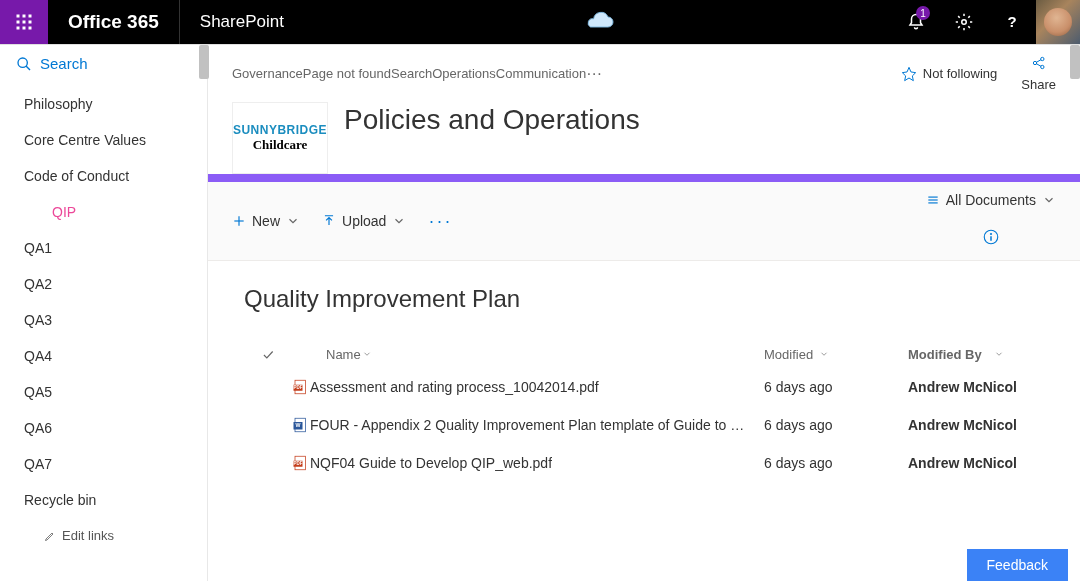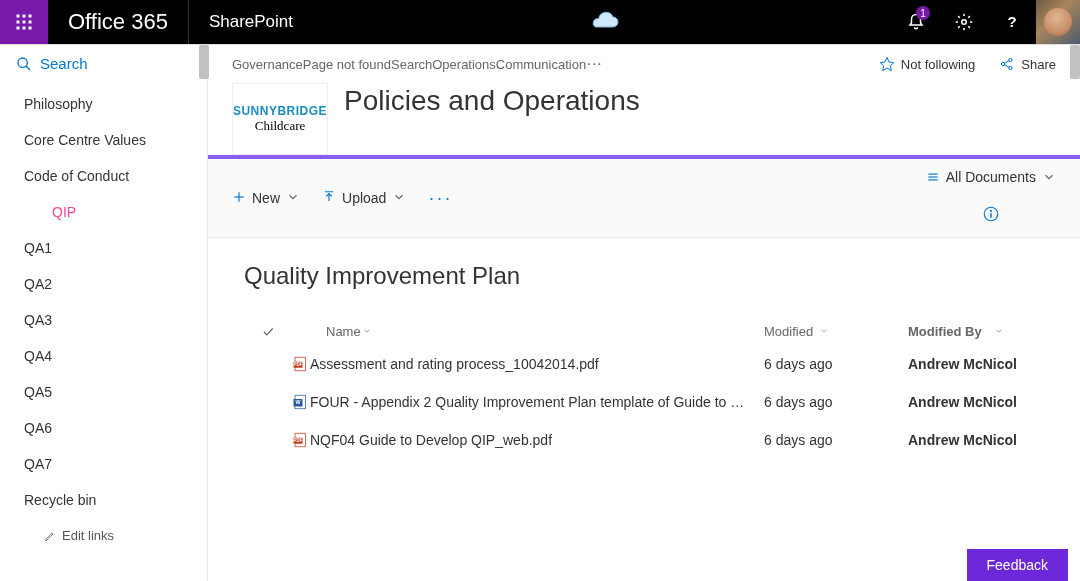--- a/index.html
+++ b/index.html
@@ -2,21 +2,21 @@
 <html><head>
 <meta charset="utf-8">
 <style>
   * { box-sizing: border-box; margin: 0; padding: 0; font-family: "Segoe UI", Arial, sans-serif; }
   body { width: 1080px; height: 581px; overflow: hidden; background: #fff; position: relative; }
 
   
   .topbar { height: 44px; background: #000; display: flex; align-items: center; color: #fff; }
   .waffle { width: 48px; height: 44px; background: #7719aa; display:flex; align-items:center; justify-content:center; }
   .waffle svg { width: 18px; height: 18px; fill: #fff; }
-  .brand { padding: 0 20px; font-size: 22px; font-weight: 400; }
+  .brand { padding: 0 20px; font-size: 19px; font-weight: 700; }
   .divider-v { width:1px; height:44px; background:#333; }
   .app-name { padding: 0 20px; font-size: 17px; }
   .topbar-spacer { flex: 1; display:flex; justify-content:center; }
   .cloud { width:40px; height:24px; }
   .topbar-right { display:flex; align-items:center; }
   .top-icon-btn { width:48px; height:44px; display:flex; align-items:center; justify-content:center; position:relative; }
   .top-icon-btn svg { width:18px; height:18px; fill:#fff; }
   .badge { position:absolute; top:6px; right:10px; background:#7719aa; color:#fff; font-size:10px; width:14px; height:14px; border-radius:50%; display:flex; align-items:center; justify-content:center; }
   .avatar { width:44px; height:44px; background: linear-gradient(135deg, #6b5c42 0%, #a8845d 40%, #4d5c6e 100%); }
   .avatar-inner { width:100%; height:100%; display:flex; align-items:center; justify-content:center; }
@@ -44,35 +44,35 @@
 
   
   .sitenav { display:flex; align-items:center; padding:10px 24px 10px 24px; justify-content:space-between; }
   .sitenav-links { display:flex; align-items:center; }
   .sitenav-links a { color:#666; font-size:13px; text-decoration:none; cursor:pointer; }
   .sitenav-ellipsis { color:#666; font-size:16px; cursor:pointer; }
   .sitenav-actions { display:flex; gap:24px; align-items:center; }
   .action-link { color:#666; font-size:13px; display:flex; align-items:center; gap:6px; cursor:pointer; }
   .action-link svg { width:16px; height:16px; fill:none; }
   .action-link.share svg { stroke:#0078d4; }
-  .action-link.share { color:#333; }
+  .action-link.share { color:#333;flex-direction:column; }
   .action-link.notfollow svg { stroke:#0078d4; }
   .action-link.notfollow { color:#333; }
 
   
-  .pagehead { display:flex; padding:0 8px 0 24px; border-bottom:4px solid #8b5cf6; }
+  .pagehead { display:flex; padding:0 8px 0 24px; border-bottom:8px solid #8b5cf6; }
   .sitelogo { width:96px; height:72px; background:#fff; border:1px solid #eee; display:flex; flex-direction:column; align-items:center; justify-content:center; margin-right:16px; }
   .sitelogo .l1 { color:#1b8dbf; font-weight:700; font-size:12px; letter-spacing:0.5px; }
-  .sitelogo .l2 { color:#000; font-family: cursive, "Segoe Script"; font-size:13px; }
+  .sitelogo .l2 { color:#000; font-family: cursive, "Segoe Script"; font-size:13px;font-weight:bold; }
   .page-title { font-size:28px; font-weight:300; color:#333; align-self:flex-start; padding-top:2px; }
 
   
   .cmdbar { display:flex; align-items:center; padding:10px 24px; justify-content:space-between; border-bottom:1px solid #edebe9; background:#fafafa; }
   .cmd-left { display:flex; gap:22px; align-items:center; }
-  .cmd-btn { display:flex; align-items:flex-start; gap:6px; color:#0078d4; font-size:14px; cursor:pointer; }
+  .cmd-btn { display:flex; align-items:center; gap:6px; color:#0078d4; font-size:14px; cursor:pointer; }
   .cmd-btn span.black { color:#333; }
   .cmd-btn svg { width:14px; height:14px; }
   .cmd-chevron { width:10px; height:10px; }
   .cmd-ellipsis { color:#0078d4; font-size:18px; cursor:pointer; letter-spacing:2px; }
   .cmd-right { display:flex; gap:20px; align-items:center;flex-direction:column; }
   .cmd-view { display:flex; align-items:center; gap:6px; color:#333; font-size:14px; cursor:pointer; }
   .cmd-view svg { width:14px; height:14px; stroke:#0078d4; fill:none; }
   .cmd-info svg { width:18px; height:18px; stroke:#0078d4; fill:none; }
 
   
@@ -84,21 +84,21 @@
   .col-icon { width:34px; }
   .col-name { flex:1; display:flex; align-items:flex-start; gap:1px; }
   .col-mod { width:144px; display:flex; align-items:center; gap:6px;text-align:right; }
   .col-by { width:136px; display:flex; align-items:center; gap:12px;font-weight:bold; }
   .doclist-row { display:flex; align-items:center; color:#333; font-size:14px; padding:10px 0; }
   .file-icon { width:18px; height:18px; display:inline-flex; align-items:center; justify-content:center; }
   .check-icon svg { width:14px; height:14px; stroke:#666; fill:none; }
   .sort-chev svg { width:10px; height:10px; stroke:#888; fill:none; }
 
   
-  .feedback { position:absolute; bottom:0; right:12px; background:#6d28d9; color:#fff; font-size:14px; padding:8px 20px; cursor:pointer; }
+  .feedback { position:absolute; bottom:0; right:12px; background:#3b82f6; color:#fff; font-size:14px; padding:8px 20px; cursor:pointer; }
 
   .ellipsis-text { white-space:nowrap; overflow:hidden; text-overflow:ellipsis; max-width:440px; }
 </style>
 </head>
 <body>
 
 <div class="topbar">
   <div class="waffle">
     <svg viewBox="0 0 24 24">
         <rect x="2" y="2" width="4" height="4"></rect>

